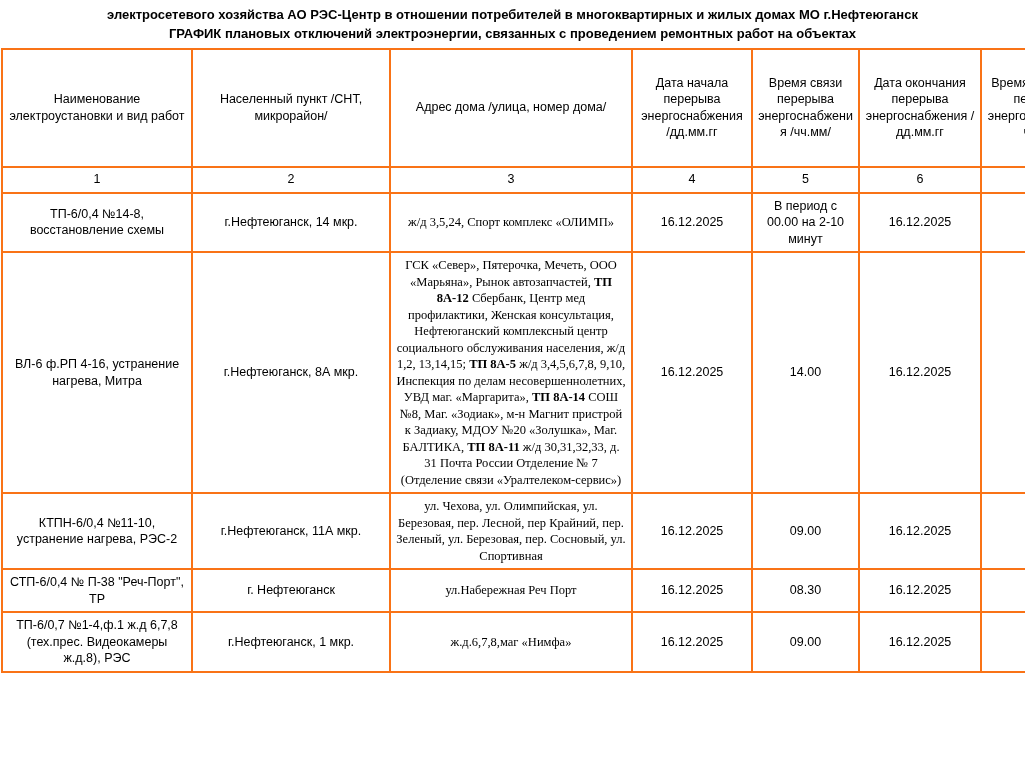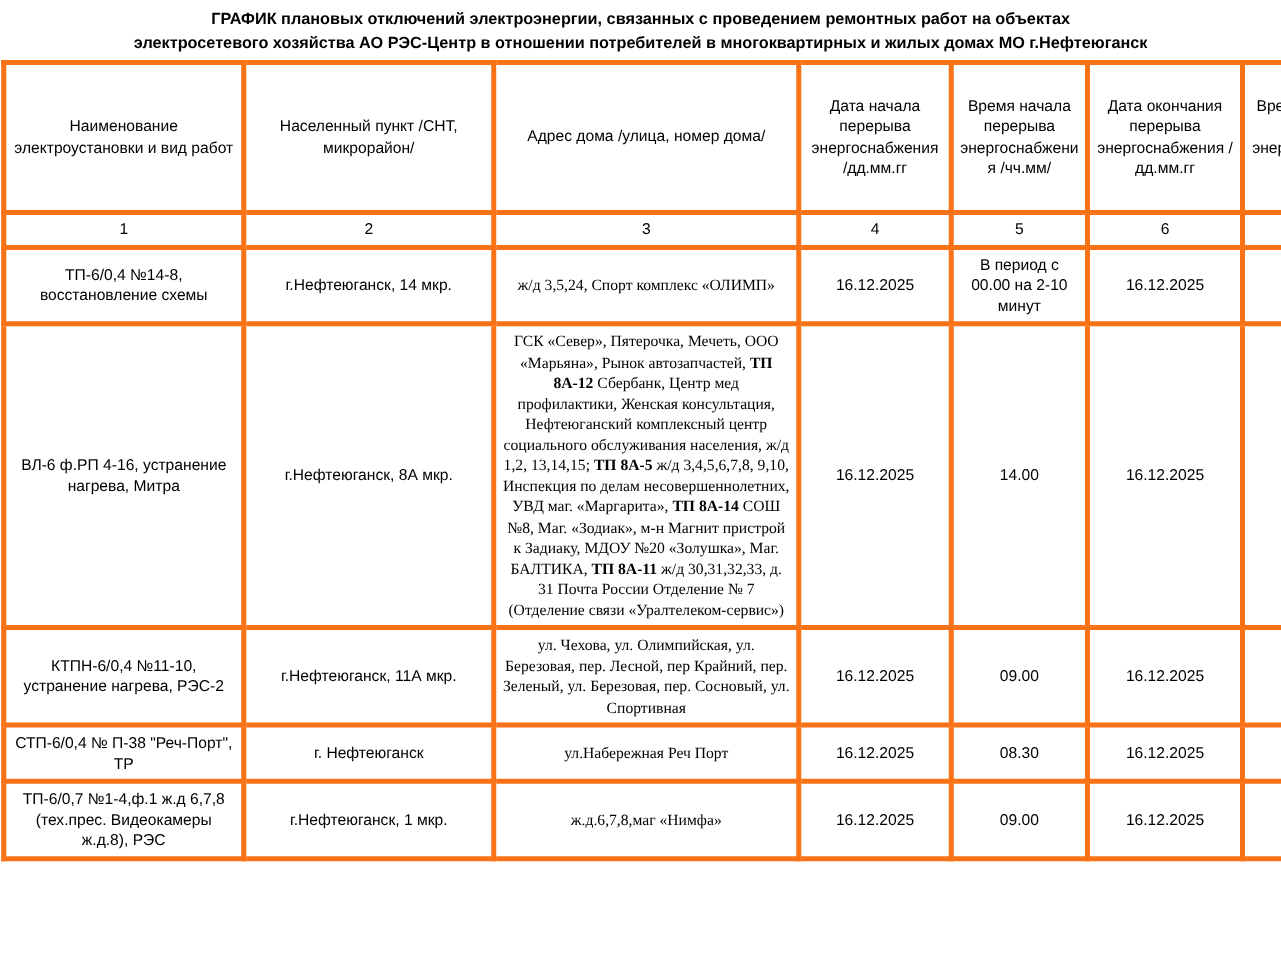--- a/index.html
+++ b/index.html
@@ -27,21 +27,21 @@
     font-weight: bold;
     line-height: 1.45;
   }
   table.sched {
     border-collapse: collapse;
     width: 1023px;
     margin-left: 1px;
     table-layout: fixed;
   }
   table.sched td, table.sched th {
-    border: 4px solid #f97316;
+    border: 2px solid #f97316;
     vertical-align: middle;
     text-align: center;
     font-size: 12.5px;
     line-height: 1.32;
     padding: 4px 5px;
     word-wrap: break-word;
   }
   thead th {
     font-weight: normal;
     font-size: 12.5px;
@@ -74,32 +74,32 @@
   }
   .row-tall td { }
   b { font-weight: bold; }
 </style>
 </head>
 <body>
 
 <div class="page">
 
   <div class="title-block">
+    <div class="title-line">электросетевого хозяйства АО РЭС-Центр в отношении потребителей в многоквартирных и жилых домах МО г.Нефтеюганск</div>
     <div class="title-line">ГРАФИК плановых отключений электроэнергии, связанных с проведением ремонтных работ на объектах</div>
-    <div class="title-line">электросетевого хозяйства АО РЭС-Центр в отношении потребителей в многоквартирных и жилых домах МО г.Нефтеюганск</div>
   </div>
 
   <table class="sched">
     <thead>
       <tr>
         <th class="col1">Наименование электроустановки и вид работ</th>
         <th class="col2">Населенный пункт /СНТ, микрорайон/</th>
         <th class="col3">Адрес дома /улица, номер дома/</th>
         <th class="col4">Дата начала перерыва энергоснабжения /дд.мм.гг</th>
-        <th class="col5">Время начала перерыва энергоснабжения /чч.мм/</th>
+        <th class="col5">Время связи перерыва энергоснабжения /чч.мм/</th>
         <th class="col6">Дата окончания перерыва энергоснабжения /дд.мм.гг</th>
         <th class="col7">Время окончания перерыва энергоснабжения /чч.мм/</th>
       </tr>
       <tr class="numrow">
         <td class="col1">1</td>
         <td class="col2">2</td>
         <td class="col3">3</td>
         <td class="col4">4</td>
         <td class="col5">5</td>
         <td class="col6">6</td>

